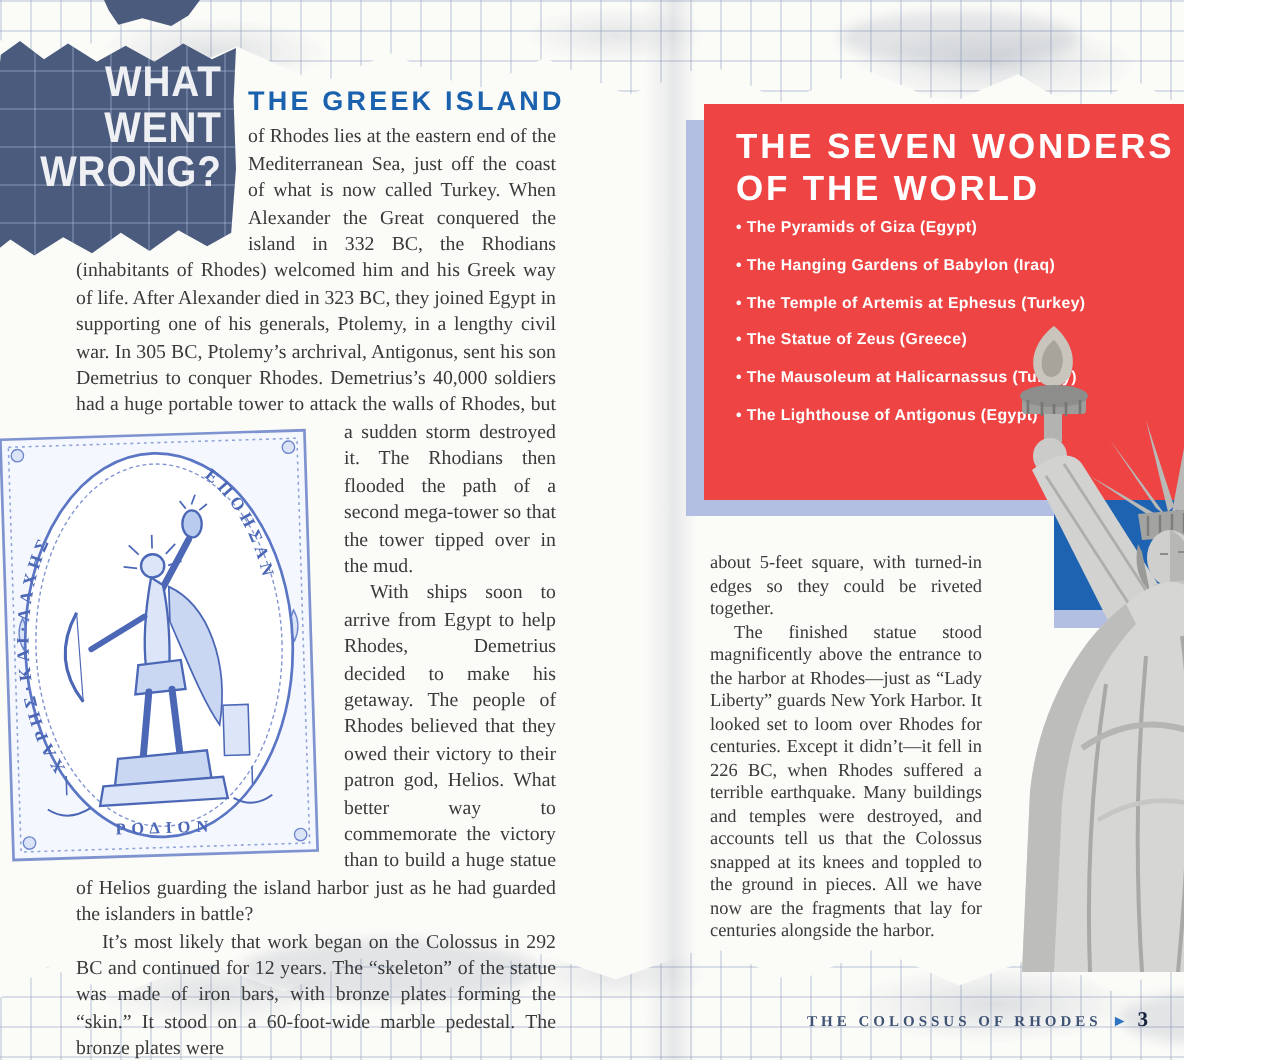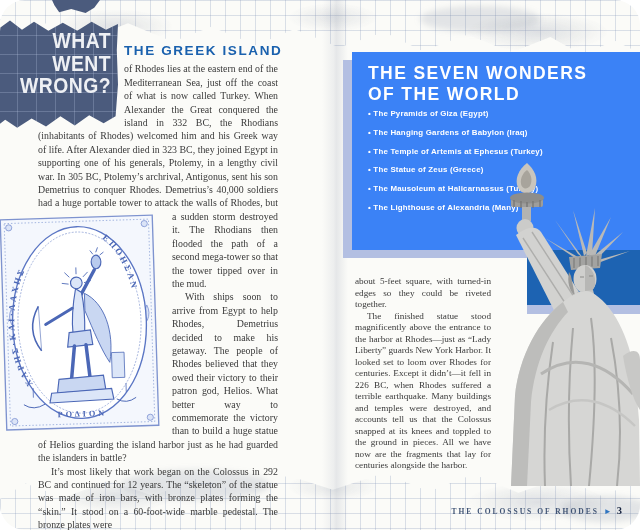--- a/index.html
+++ b/index.html
@@ -1,19 +1,19 @@
 <!DOCTYPE html>
 <html><head>
 <meta charset="utf-8">
 <style>
   html,body{margin:0;padding:0;}
   .spread{
-    position:relative;width:640px;height:530px;overflow:hidden;
+    position:relative;width:592px;height:530px;overflow:hidden;
     background:#fbfbf8;
-    font-family:"Liberation Serif",serif;color:#3a3a3a;border-radius:25px;
+    font-family:"Liberation Serif",serif;color:#3a3a3a;
   }
   
   .tex{
     position:absolute;left:0;right:0;opacity:.85;pointer-events:none;
     background-image:
       radial-gradient(ellipse 90px 26px at 18% 45%, rgba(110,122,145,.22), transparent 65%),
       radial-gradient(ellipse 70px 22px at 52% 30%, rgba(110,122,145,.18), transparent 65%),
       radial-gradient(ellipse 110px 30px at 84% 55%, rgba(110,122,145,.24), transparent 65%),
       linear-gradient(rgba(128,146,182,.32) 1px, transparent 1px),
       linear-gradient(90deg, rgba(128,146,182,.32) 1px, transparent 1px);
@@ -61,21 +61,21 @@
     font-weight:bold;font-size:7.5px;letter-spacing:2px;color:#3f5374;}
   .footer .pg{font-size:10.5px;color:#16233f;letter-spacing:0;}
   .footer .arw{color:#2f74c0;font-size:8px;letter-spacing:0;margin:0 5px;}
   .footer-left{left:20px;}
   .footer-right{right:18px;text-align:center;}
 
   
   .box-shadow{position:absolute;left:343px;top:60px;width:288px;height:198px;background:#b3bfe2;}
   .photo-bg{position:absolute;left:527px;top:52px;width:113px;height:253px;background:#1d63b2;border-bottom:9px solid #b3bfe2;}
   .infobox{
-    position:absolute;left:352px;top:52px;width:288px;height:198px;background:#3b82f6;color:#fff;
+    position:absolute;left:352px;top:52px;width:288px;height:198px;background:#ef4444;color:#fff;
     font-family:"Liberation Sans",sans-serif;box-sizing:border-box;padding:11px 14px 0 16px;
   }
   .infobox h2{margin:0;font-size:17.5px;line-height:21px;letter-spacing:1.4px;font-weight:bold;}
   .infobox .intro{margin:6px 0 7px 0;font-size:7.4px;line-height:11.4px;font-weight:normal;width:198px;opacity:.96;}
   .infobox ul{margin:0;padding:0;list-style:none;}
   .infobox li{font-size:7.9px;font-weight:bold;line-height:18.8px;letter-spacing:.2px;}
   .infobox li::before{content:"• ";}
 
   
   .rp-text{position:absolute;left:355px;top:276px;width:136px;font-size:9.2px;line-height:11.5px;text-align:justify;}
@@ -168,21 +168,21 @@
     <h2>
       <div>THE SEVEN WONDERS</div>
       <div>OF THE WORLD</div>
     </h2>
     <ul>
       <li>The Pyramids of Giza (Egypt)</li>
       <li>The Hanging Gardens of Babylon (Iraq)</li>
       <li>The Temple of Artemis at Ephesus (Turkey)</li>
       <li>The Statue of Zeus (Greece)</li>
       <li>The Mausoleum at Halicarnassus (Turkey)</li>
-      <li>The Lighthouse of Alexandria (Many)</li>
+      <li>The Lighthouse of Antigonus (Egypt)</li>
     </ul>
   </div>
 
   <div class="statue">
     <svg viewBox="0 0 157 326" xmlns="http://www.w3.org/2000/svg">
 
       <path d="M44,3 C51,9 56,18 52,28 C48,35 39,35 35,28 C31,19 36,9 44,3 Z" fill="#c9c5bd"></path>
       <path d="M44,10 C48,14 50,20 47,26 C44,30 39,29 38,24 C37,18 40,13 44,10 Z" fill="#a8a49c"></path>
 
       <rect x="28" y="38" width="32" height="9" rx="2" fill="#9d9d9b"></rect>

